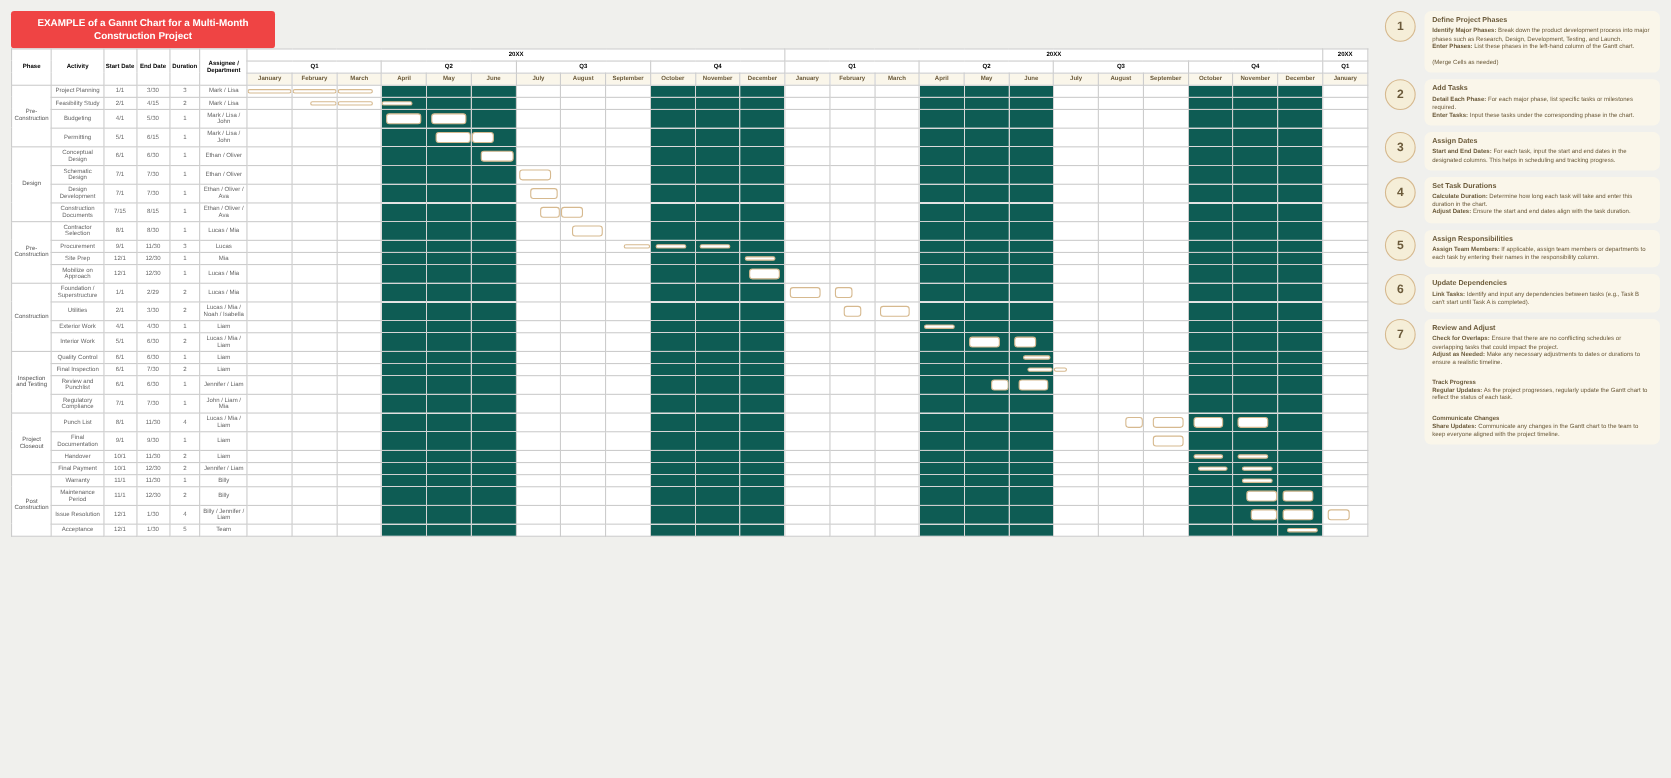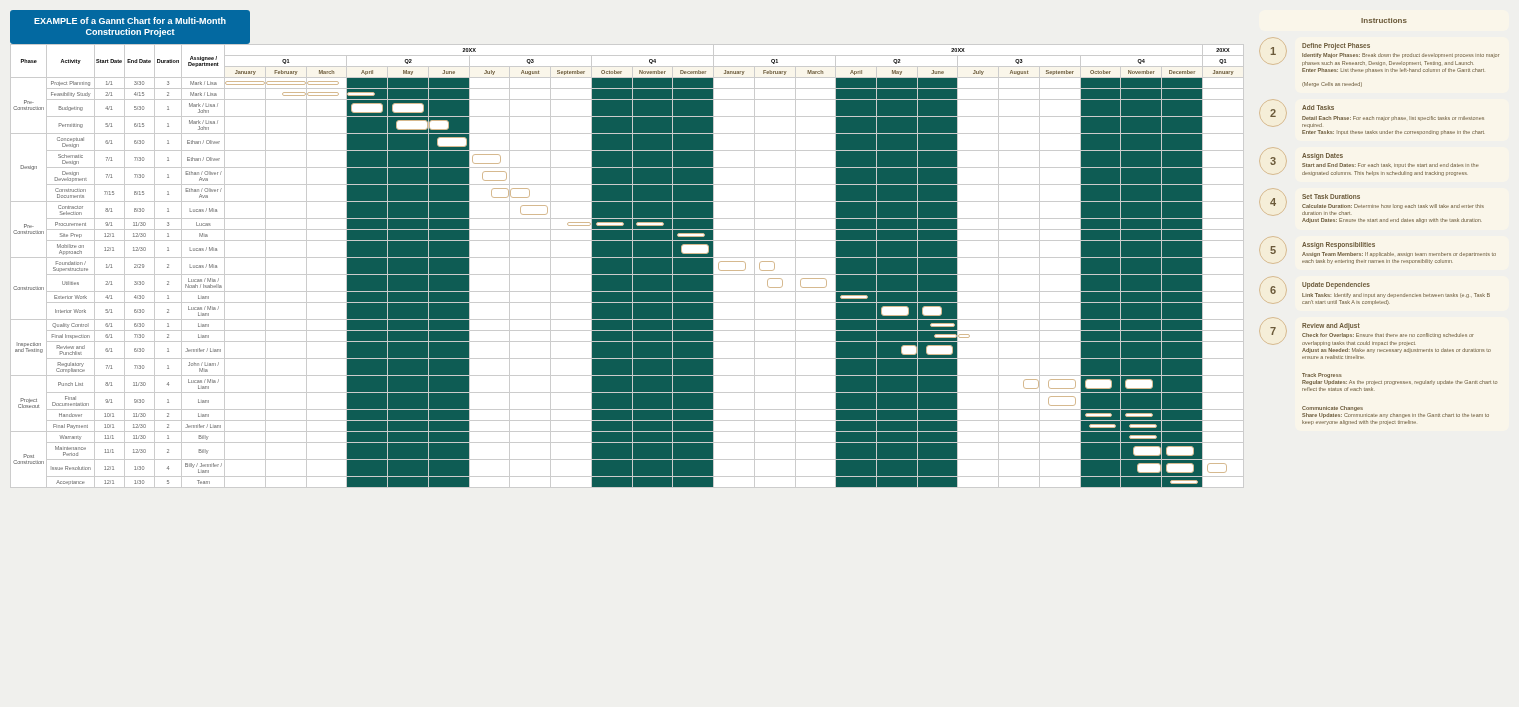--- a/index.html
+++ b/index.html
@@ -6,21 +6,21 @@
   body {
     font-family: Arial, sans-serif;
     background: #f0f0ed;
     font-size: 6px;
     padding: 10px;
     display: flex;
     gap: 15px;
   }
   .gantt-container { flex: 1; }
   .title-bar {
-    background: #0369a1;
+    background: #ef4444;
     color: #fff;
     text-align: center;
     padding: 6px 10px;
     font-size: 9px;
     font-weight: bold;
     border-radius: 3px;
     width: 240px;
     line-height: 1.2;
   }
   table.gantt {
@@ -1167,21 +1167,20 @@
           <td class="tl cell-teal">
             <div class="bar" style="left:20%;right:10%"></div>
           </td>
           <td class="tl"></td>
         </tr>
       </tbody>
     </table>
 </div>
 
 <div class="instructions">
-  <div class="instr-header">Instructions</div>
   <div id="steps-container">
       <div class="step">
         <div class="step-num">1</div>
         <div class="step-body">
           <div class="step-title">Define Project Phases</div>
           <div class="step-text"><b>Identify Major Phases:</b> Break down the product development process into major phases such as Research, Design, Development, Testing, and Launch.<br><b>Enter Phases:</b> List these phases in the left-hand column of the Gantt chart.<br><br>(Merge Cells as needed)</div>
         </div>
       </div>
       <div class="step">
         <div class="step-num">2</div>

